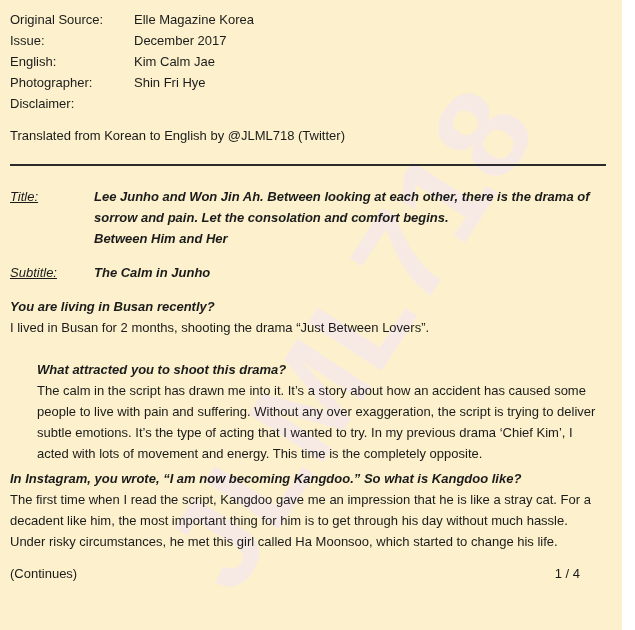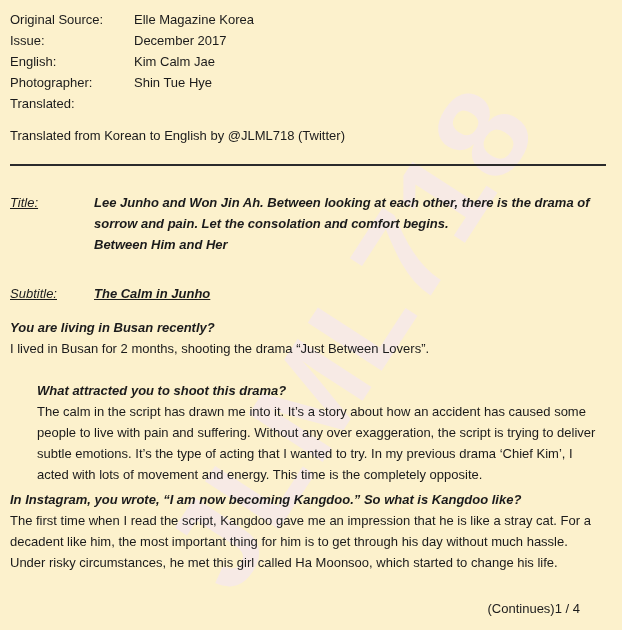--- a/index.html
+++ b/index.html
@@ -59,45 +59,45 @@
   }
   .rule {
     border: none;
     border-top: 2px solid #2b2b2b;
     margin: 18px 0 0 0;
   }
   .entry {
     display: grid;
     grid-template-columns: 84px 1fr;
   }
-  .entry-title { margin-top: 26px; }
-  .entry-subtitle { margin-top: 28px; text-decoration: underline; }
+  .entry-title { margin-top: 20px; }
+  .entry-subtitle { margin-top: 13px; }
   .entry-label {
     font-style: italic;
     text-decoration: underline;
   }
   .bold-italic {
     font-weight: 700;
     font-style: italic;
   }
   .qa { margin-top: 13px; }
   .qa-2 { margin-top: 21px; margin-left: 27px; }
   .qa-3 { margin-top: 4px; }
   .question {
     font-weight: 700;
     font-style: italic;
     margin: 0;
   }
   .answer {
     margin: 0;
   }
   .footer {
-    margin-top: 25px;
+    margin-top: 11px;
     display: flex;
-    justify-content: flex-end;
+    justify-content: space-between;
     align-items: baseline;
   }
   .footer-right {
     margin-right: 26px;
   }
 </style>
 </head>
 <body>
 
 <div class="page">
@@ -115,24 +115,24 @@
         <div class="meta-row">
           <span class="meta-label">Issue:</span>
           <span class="meta-value">December 2017</span>
         </div>
         <div class="meta-row">
           <span class="meta-label">English:</span>
           <span class="meta-value">Kim Calm Jae</span>
         </div>
         <div class="meta-row">
           <span class="meta-label">Photographer:</span>
-          <span class="meta-value">Shin Tue Hye</span>
+          <span class="meta-value">Shin Fri Hye</span>
         </div>
         <div class="meta-row">
-          <span class="meta-label">Translated:</span>
+          <span class="meta-label">Disclaimer:</span>
         </div>
       </div>
 
       <p class="credit">Translated from Korean to English by @JLML718 (Twitter)</p>
 
       <hr class="rule">
 
       <div class="entry entry-title">
         <span class="entry-label">Title:</span>
         <div class="entry-value bold-italic">

